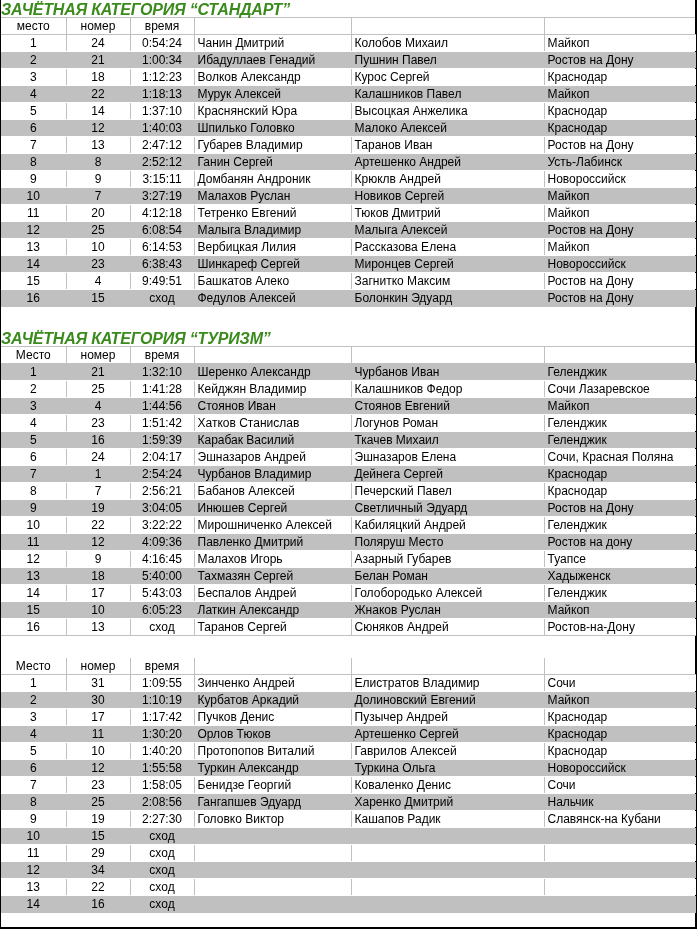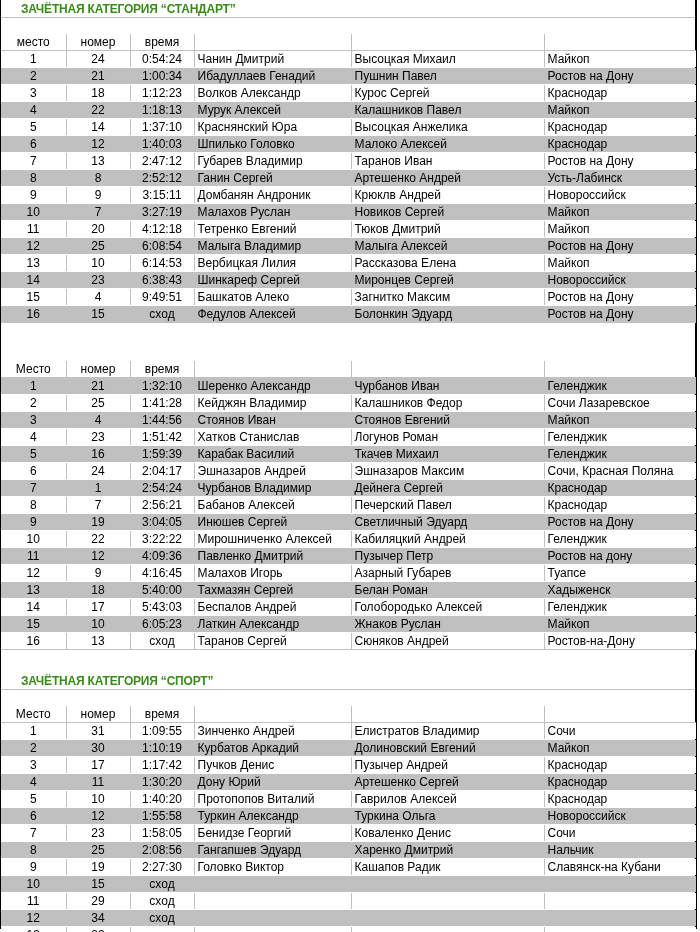--- a/index.html
+++ b/index.html
@@ -6,36 +6,36 @@
   body { width: 700px; height: 932px; overflow: hidden; }
   .frame {
     position: absolute; left: 0; top: 0;
     width: 697px; height: 929px;
     border-right: 2px solid #000; border-bottom: 2px solid #000; border-left: 1px solid #000;
     box-sizing: border-box;
     background: #fff;
   }
   .section-title {
     height: 17px; line-height: 19px;
-    padding-left: 20px;
+    padding-left: 0;
     font-family: "Liberation Sans", sans-serif;
-    font-size: 12px; font-weight: bold;
+    font-size: 16px; font-weight: bold;
     color: #3a8a1c;
     border-bottom: 1px solid #c0c0c0;
     letter-spacing: -0.2px;
+    font-style: italic;
   }
   .spacer { height: 22px; }
   table {
     border-collapse: collapse;
     table-layout: fixed;
     width: 695px;
     font-family: "Liberation Sans", sans-serif;
     font-size: 12px;
     color: #000;
-    margin-top: 16px;
   }
   col.c-place { width: 65px; }
   col.c-num { width: 64px; }
   col.c-time { width: 64px; }
   col.c-p1 { width: 157px; }
   col.c-p2 { width: 193px; }
   col.c-city { width: 152px; }
   td, th {
     height: 16px; padding: 0 3px;
     line-height: 16px;
@@ -78,21 +78,21 @@
               <th class="center"></th>
               <th class="center"></th>
             </tr>
           </thead>
           <tbody>
             <tr class="white">
               <td class="center">1</td>
               <td class="center">24</td>
               <td class="center">0:54:24</td>
               <td class="left">Чанин Дмитрий</td>
-              <td class="left">Высоцкая Михаил</td>
+              <td class="left">Колобов Михаил</td>
               <td class="left">Майкоп</td>
             </tr>
             <tr class="gray">
               <td class="center">2</td>
               <td class="center">21</td>
               <td class="center">1:00:34</td>
               <td class="left">Ибадуллаев Генадий</td>
               <td class="left">Пушнин Павел</td>
               <td class="left">Ростов на Дону</td>
             </tr>
@@ -200,20 +200,174 @@
               <td class="left">Загнитко Максим</td>
               <td class="left">Ростов на Дону</td>
             </tr>
             <tr class="gray last-row-line">
               <td class="center">16</td>
               <td class="center">15</td>
               <td class="center">сход</td>
               <td class="left">Федулов Алексей</td>
               <td class="left">Болонкин Эдуард</td>
               <td class="left">Ростов на Дону</td>
+            </tr>
+          </tbody>
+        </table>
+      </div>
+      <div>
+        <div class="spacer"></div>
+        <div class="section-title">ЗАЧЁТНАЯ КАТЕГОРИЯ “ТУРИЗМ”</div>
+        <table>
+          <colgroup>
+            <col class="c-place">
+            <col class="c-num">
+            <col class="c-time">
+            <col class="c-p1">
+            <col class="c-p2">
+            <col class="c-city">
+          </colgroup>
+          <thead>
+            <tr>
+              <th class="center">Место</th>
+              <th class="center">номер</th>
+              <th class="center">время</th>
+              <th class="center"></th>
+              <th class="center"></th>
+              <th class="center"></th>
+            </tr>
+          </thead>
+          <tbody>
+            <tr class="gray">
+              <td class="center">1</td>
+              <td class="center">21</td>
+              <td class="center">1:32:10</td>
+              <td class="left">Шеренко Александр</td>
+              <td class="left">Чурбанов Иван</td>
+              <td class="left">Геленджик</td>
+            </tr>
+            <tr class="white">
+              <td class="center">2</td>
+              <td class="center">25</td>
+              <td class="center">1:41:28</td>
+              <td class="left">Кейджян Владимир</td>
+              <td class="left">Калашников Федор</td>
+              <td class="left">Сочи Лазаревское</td>
+            </tr>
+            <tr class="gray">
+              <td class="center">3</td>
+              <td class="center">4</td>
+              <td class="center">1:44:56</td>
+              <td class="left">Стоянов Иван</td>
+              <td class="left">Стоянов Евгений</td>
+              <td class="left">Майкоп</td>
+            </tr>
+            <tr class="white">
+              <td class="center">4</td>
+              <td class="center">23</td>
+              <td class="center">1:51:42</td>
+              <td class="left">Хатков Станислав</td>
+              <td class="left">Логунов Роман</td>
+              <td class="left">Геленджик</td>
+            </tr>
+            <tr class="gray">
+              <td class="center">5</td>
+              <td class="center">16</td>
+              <td class="center">1:59:39</td>
+              <td class="left">Карабак Василий</td>
+              <td class="left">Ткачев Михаил</td>
+              <td class="left">Геленджик</td>
+            </tr>
+            <tr class="white">
+              <td class="center">6</td>
+              <td class="center">24</td>
+              <td class="center">2:04:17</td>
+              <td class="left">Эшназаров Андрей</td>
+              <td class="left">Эшназаров Елена</td>
+              <td class="left">Сочи, Красная Поляна</td>
+            </tr>
+            <tr class="gray">
+              <td class="center">7</td>
+              <td class="center">1</td>
+              <td class="center">2:54:24</td>
+              <td class="left">Чурбанов Владимир</td>
+              <td class="left">Дейнега Сергей</td>
+              <td class="left">Краснодар</td>
+            </tr>
+            <tr class="white">
+              <td class="center">8</td>
+              <td class="center">7</td>
+              <td class="center">2:56:21</td>
+              <td class="left">Бабанов Алексей</td>
+              <td class="left">Печерский Павел</td>
+              <td class="left">Краснодар</td>
+            </tr>
+            <tr class="gray">
+              <td class="center">9</td>
+              <td class="center">19</td>
+              <td class="center">3:04:05</td>
+              <td class="left">Инюшев Сергей</td>
+              <td class="left">Светличный Эдуард</td>
+              <td class="left">Ростов на Дону</td>
+            </tr>
+            <tr class="white">
+              <td class="center">10</td>
+              <td class="center">22</td>
+              <td class="center">3:22:22</td>
+              <td class="left">Мирошниченко Алексей</td>
+              <td class="left">Кабиляцкий Андрей</td>
+              <td class="left">Геленджик</td>
+            </tr>
+            <tr class="gray">
+              <td class="center">11</td>
+              <td class="center">12</td>
+              <td class="center">4:09:36</td>
+              <td class="left">Павленко Дмитрий</td>
+              <td class="left">Поляруш Место</td>
+              <td class="left">Ростов на дону</td>
+            </tr>
+            <tr class="white">
+              <td class="center">12</td>
+              <td class="center">9</td>
+              <td class="center">4:16:45</td>
+              <td class="left">Малахов Игорь</td>
+              <td class="left">Азарный Губарев</td>
+              <td class="left">Туапсе</td>
+            </tr>
+            <tr class="gray">
+              <td class="center">13</td>
+              <td class="center">18</td>
+              <td class="center">5:40:00</td>
+              <td class="left">Тахмазян Сергей</td>
+              <td class="left">Белан Роман</td>
+              <td class="left">Хадыженск</td>
+            </tr>
+            <tr class="white">
+              <td class="center">14</td>
+              <td class="center">17</td>
+              <td class="center">5:43:03</td>
+              <td class="left">Беспалов Андрей</td>
+              <td class="left">Голобородько Алексей</td>
+              <td class="left">Геленджик</td>
+            </tr>
+            <tr class="gray">
+              <td class="center">15</td>
+              <td class="center">10</td>
+              <td class="center">6:05:23</td>
+              <td class="left">Латкин Александр</td>
+              <td class="left">Жнаков Руслан</td>
+              <td class="left">Майкоп</td>
+            </tr>
+            <tr class="white last-row-line">
+              <td class="center">16</td>
+              <td class="center">13</td>
+              <td class="center">сход</td>
+              <td class="left">Таранов Сергей</td>
+              <td class="left">Сюняков Андрей</td>
+              <td class="left">Ростов-на-Дону</td>
             </tr>
           </tbody>
         </table>
       </div>
       <div>
         <div class="spacer"></div>
         <table>
           <colgroup>
             <col class="c-place">
             <col class="c-num">
@@ -226,174 +380,20 @@
             <tr>
               <th class="center">Место</th>
               <th class="center">номер</th>
               <th class="center">время</th>
               <th class="center"></th>
               <th class="center"></th>
               <th class="center"></th>
             </tr>
           </thead>
           <tbody>
-            <tr class="gray">
-              <td class="center">1</td>
-              <td class="center">21</td>
-              <td class="center">1:32:10</td>
-              <td class="left">Шеренко Александр</td>
-              <td class="left">Чурбанов Иван</td>
-              <td class="left">Геленджик</td>
-            </tr>
-            <tr class="white">
-              <td class="center">2</td>
-              <td class="center">25</td>
-              <td class="center">1:41:28</td>
-              <td class="left">Кейджян Владимир</td>
-              <td class="left">Калашников Федор</td>
-              <td class="left">Сочи Лазаревское</td>
-            </tr>
-            <tr class="gray">
-              <td class="center">3</td>
-              <td class="center">4</td>
-              <td class="center">1:44:56</td>
-              <td class="left">Стоянов Иван</td>
-              <td class="left">Стоянов Евгений</td>
-              <td class="left">Майкоп</td>
-            </tr>
-            <tr class="white">
-              <td class="center">4</td>
-              <td class="center">23</td>
-              <td class="center">1:51:42</td>
-              <td class="left">Хатков Станислав</td>
-              <td class="left">Логунов Роман</td>
-              <td class="left">Геленджик</td>
-            </tr>
-            <tr class="gray">
-              <td class="center">5</td>
-              <td class="center">16</td>
-              <td class="center">1:59:39</td>
-              <td class="left">Карабак Василий</td>
-              <td class="left">Ткачев Михаил</td>
-              <td class="left">Геленджик</td>
-            </tr>
-            <tr class="white">
-              <td class="center">6</td>
-              <td class="center">24</td>
-              <td class="center">2:04:17</td>
-              <td class="left">Эшназаров Андрей</td>
-              <td class="left">Эшназаров Максим</td>
-              <td class="left">Сочи, Красная Поляна</td>
-            </tr>
-            <tr class="gray">
-              <td class="center">7</td>
-              <td class="center">1</td>
-              <td class="center">2:54:24</td>
-              <td class="left">Чурбанов Владимир</td>
-              <td class="left">Дейнега Сергей</td>
-              <td class="left">Краснодар</td>
-            </tr>
-            <tr class="white">
-              <td class="center">8</td>
-              <td class="center">7</td>
-              <td class="center">2:56:21</td>
-              <td class="left">Бабанов Алексей</td>
-              <td class="left">Печерский Павел</td>
-              <td class="left">Краснодар</td>
-            </tr>
-            <tr class="gray">
-              <td class="center">9</td>
-              <td class="center">19</td>
-              <td class="center">3:04:05</td>
-              <td class="left">Инюшев Сергей</td>
-              <td class="left">Светличный Эдуард</td>
-              <td class="left">Ростов на Дону</td>
-            </tr>
-            <tr class="white">
-              <td class="center">10</td>
-              <td class="center">22</td>
-              <td class="center">3:22:22</td>
-              <td class="left">Мирошниченко Алексей</td>
-              <td class="left">Кабиляцкий Андрей</td>
-              <td class="left">Геленджик</td>
-            </tr>
-            <tr class="gray">
-              <td class="center">11</td>
-              <td class="center">12</td>
-              <td class="center">4:09:36</td>
-              <td class="left">Павленко Дмитрий</td>
-              <td class="left">Пузычер Петр</td>
-              <td class="left">Ростов на дону</td>
-            </tr>
-            <tr class="white">
-              <td class="center">12</td>
-              <td class="center">9</td>
-              <td class="center">4:16:45</td>
-              <td class="left">Малахов Игорь</td>
-              <td class="left">Азарный Губарев</td>
-              <td class="left">Туапсе</td>
-            </tr>
-            <tr class="gray">
-              <td class="center">13</td>
-              <td class="center">18</td>
-              <td class="center">5:40:00</td>
-              <td class="left">Тахмазян Сергей</td>
-              <td class="left">Белан Роман</td>
-              <td class="left">Хадыженск</td>
-            </tr>
-            <tr class="white">
-              <td class="center">14</td>
-              <td class="center">17</td>
-              <td class="center">5:43:03</td>
-              <td class="left">Беспалов Андрей</td>
-              <td class="left">Голобородько Алексей</td>
-              <td class="left">Геленджик</td>
-            </tr>
-            <tr class="gray">
-              <td class="center">15</td>
-              <td class="center">10</td>
-              <td class="center">6:05:23</td>
-              <td class="left">Латкин Александр</td>
-              <td class="left">Жнаков Руслан</td>
-              <td class="left">Майкоп</td>
-            </tr>
-            <tr class="white last-row-line">
-              <td class="center">16</td>
-              <td class="center">13</td>
-              <td class="center">сход</td>
-              <td class="left">Таранов Сергей</td>
-              <td class="left">Сюняков Андрей</td>
-              <td class="left">Ростов-на-Дону</td>
-            </tr>
-          </tbody>
-        </table>
-      </div>
-      <div>
-        <div class="spacer"></div>
-        <div class="section-title">ЗАЧЁТНАЯ КАТЕГОРИЯ “СПОРТ”</div>
-        <table>
-          <colgroup>
-            <col class="c-place">
-            <col class="c-num">
-            <col class="c-time">
-            <col class="c-p1">
-            <col class="c-p2">
-            <col class="c-city">
-          </colgroup>
-          <thead>
-            <tr>
-              <th class="center">Место</th>
-              <th class="center">номер</th>
-              <th class="center">время</th>
-              <th class="center"></th>
-              <th class="center"></th>
-              <th class="center"></th>
-            </tr>
-          </thead>
-          <tbody>
             <tr class="white">
               <td class="center">1</td>
               <td class="center">31</td>
               <td class="center">1:09:55</td>
               <td class="left">Зинченко Андрей</td>
               <td class="left">Елистратов Владимир</td>
               <td class="left">Сочи</td>
             </tr>
             <tr class="gray">
               <td class="center">2</td>
@@ -408,21 +408,21 @@
               <td class="center">17</td>
               <td class="center">1:17:42</td>
               <td class="left">Пучков Денис</td>
               <td class="left">Пузычер Андрей</td>
               <td class="left">Краснодар</td>
             </tr>
             <tr class="gray">
               <td class="center">4</td>
               <td class="center">11</td>
               <td class="center">1:30:20</td>
-              <td class="left">Дону Юрий</td>
+              <td class="left">Орлов Тюков</td>
               <td class="left">Артешенко Сергей</td>
               <td class="left">Краснодар</td>
             </tr>
             <tr class="white">
               <td class="center">5</td>
               <td class="center">10</td>
               <td class="center">1:40:20</td>
               <td class="left">Протопопов Виталий</td>
               <td class="left">Гаврилов Алексей</td>
               <td class="left">Краснодар</td>

